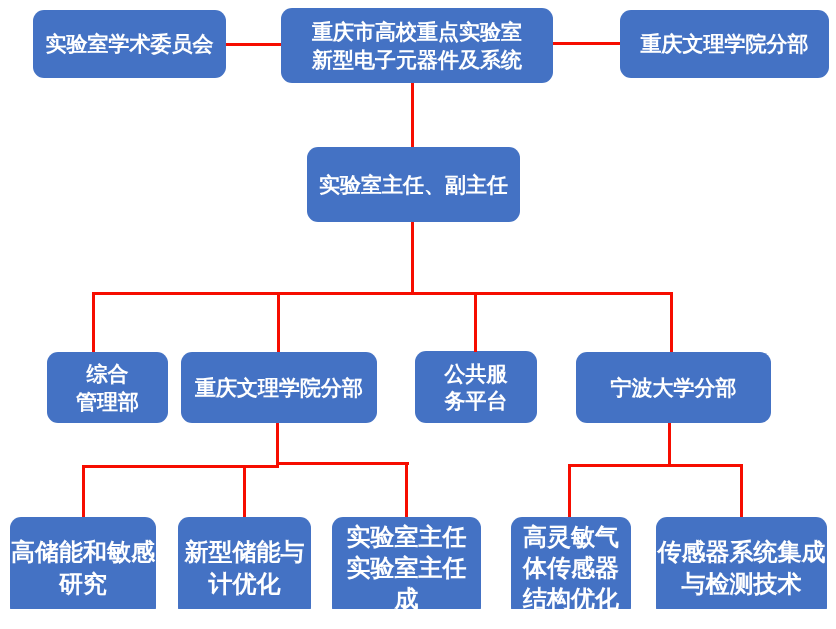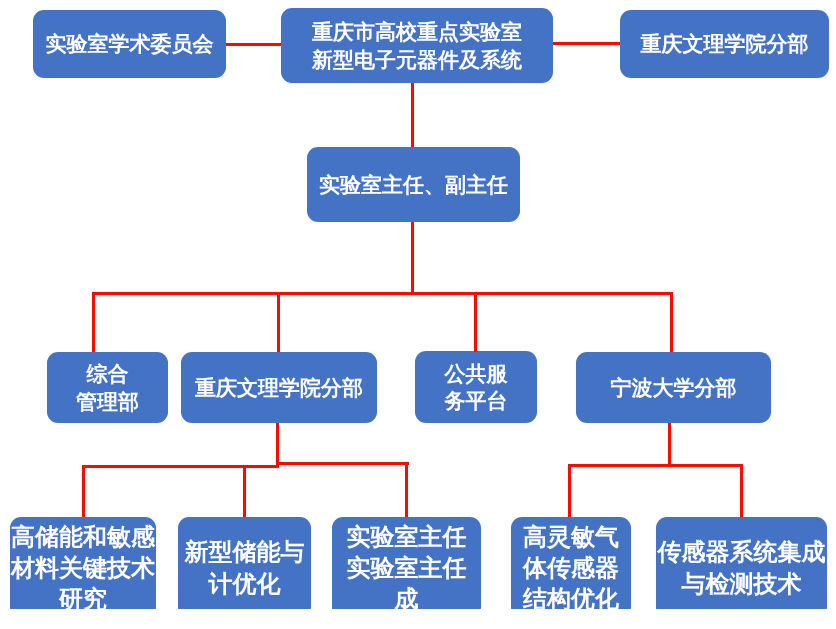--- a/index.html
+++ b/index.html
@@ -74,21 +74,20 @@
   <div class="node fs21" style="left:181px;top:352px;width:196px;height:71px">
     <div class="ln">重庆文理学院分部</div>
   </div>
 
   <div class="node fs21" style="left:576px;top:352px;width:195px;height:71px">
     <div class="ln">宁波大学分部</div>
   </div>
 
   <div class="node fs20" style="left:10px;top:517px;width:146px;height:101px">
     <div class="ln">高储能和敏感</div>
-    <div class="ln">材料关键技术</div>
     <div class="ln">研究</div>
   </div>
 
   <div class="node fs20" style="left:178px;top:517px;width:133px;height:101px">
     <div class="ln">新型储能与</div>
     <div class="ln">计优化</div>
   </div>
 
   <div class="node fs20" style="left:332px;top:517px;width:149px;height:101px">
     <div class="ln">实验室主任</div>

